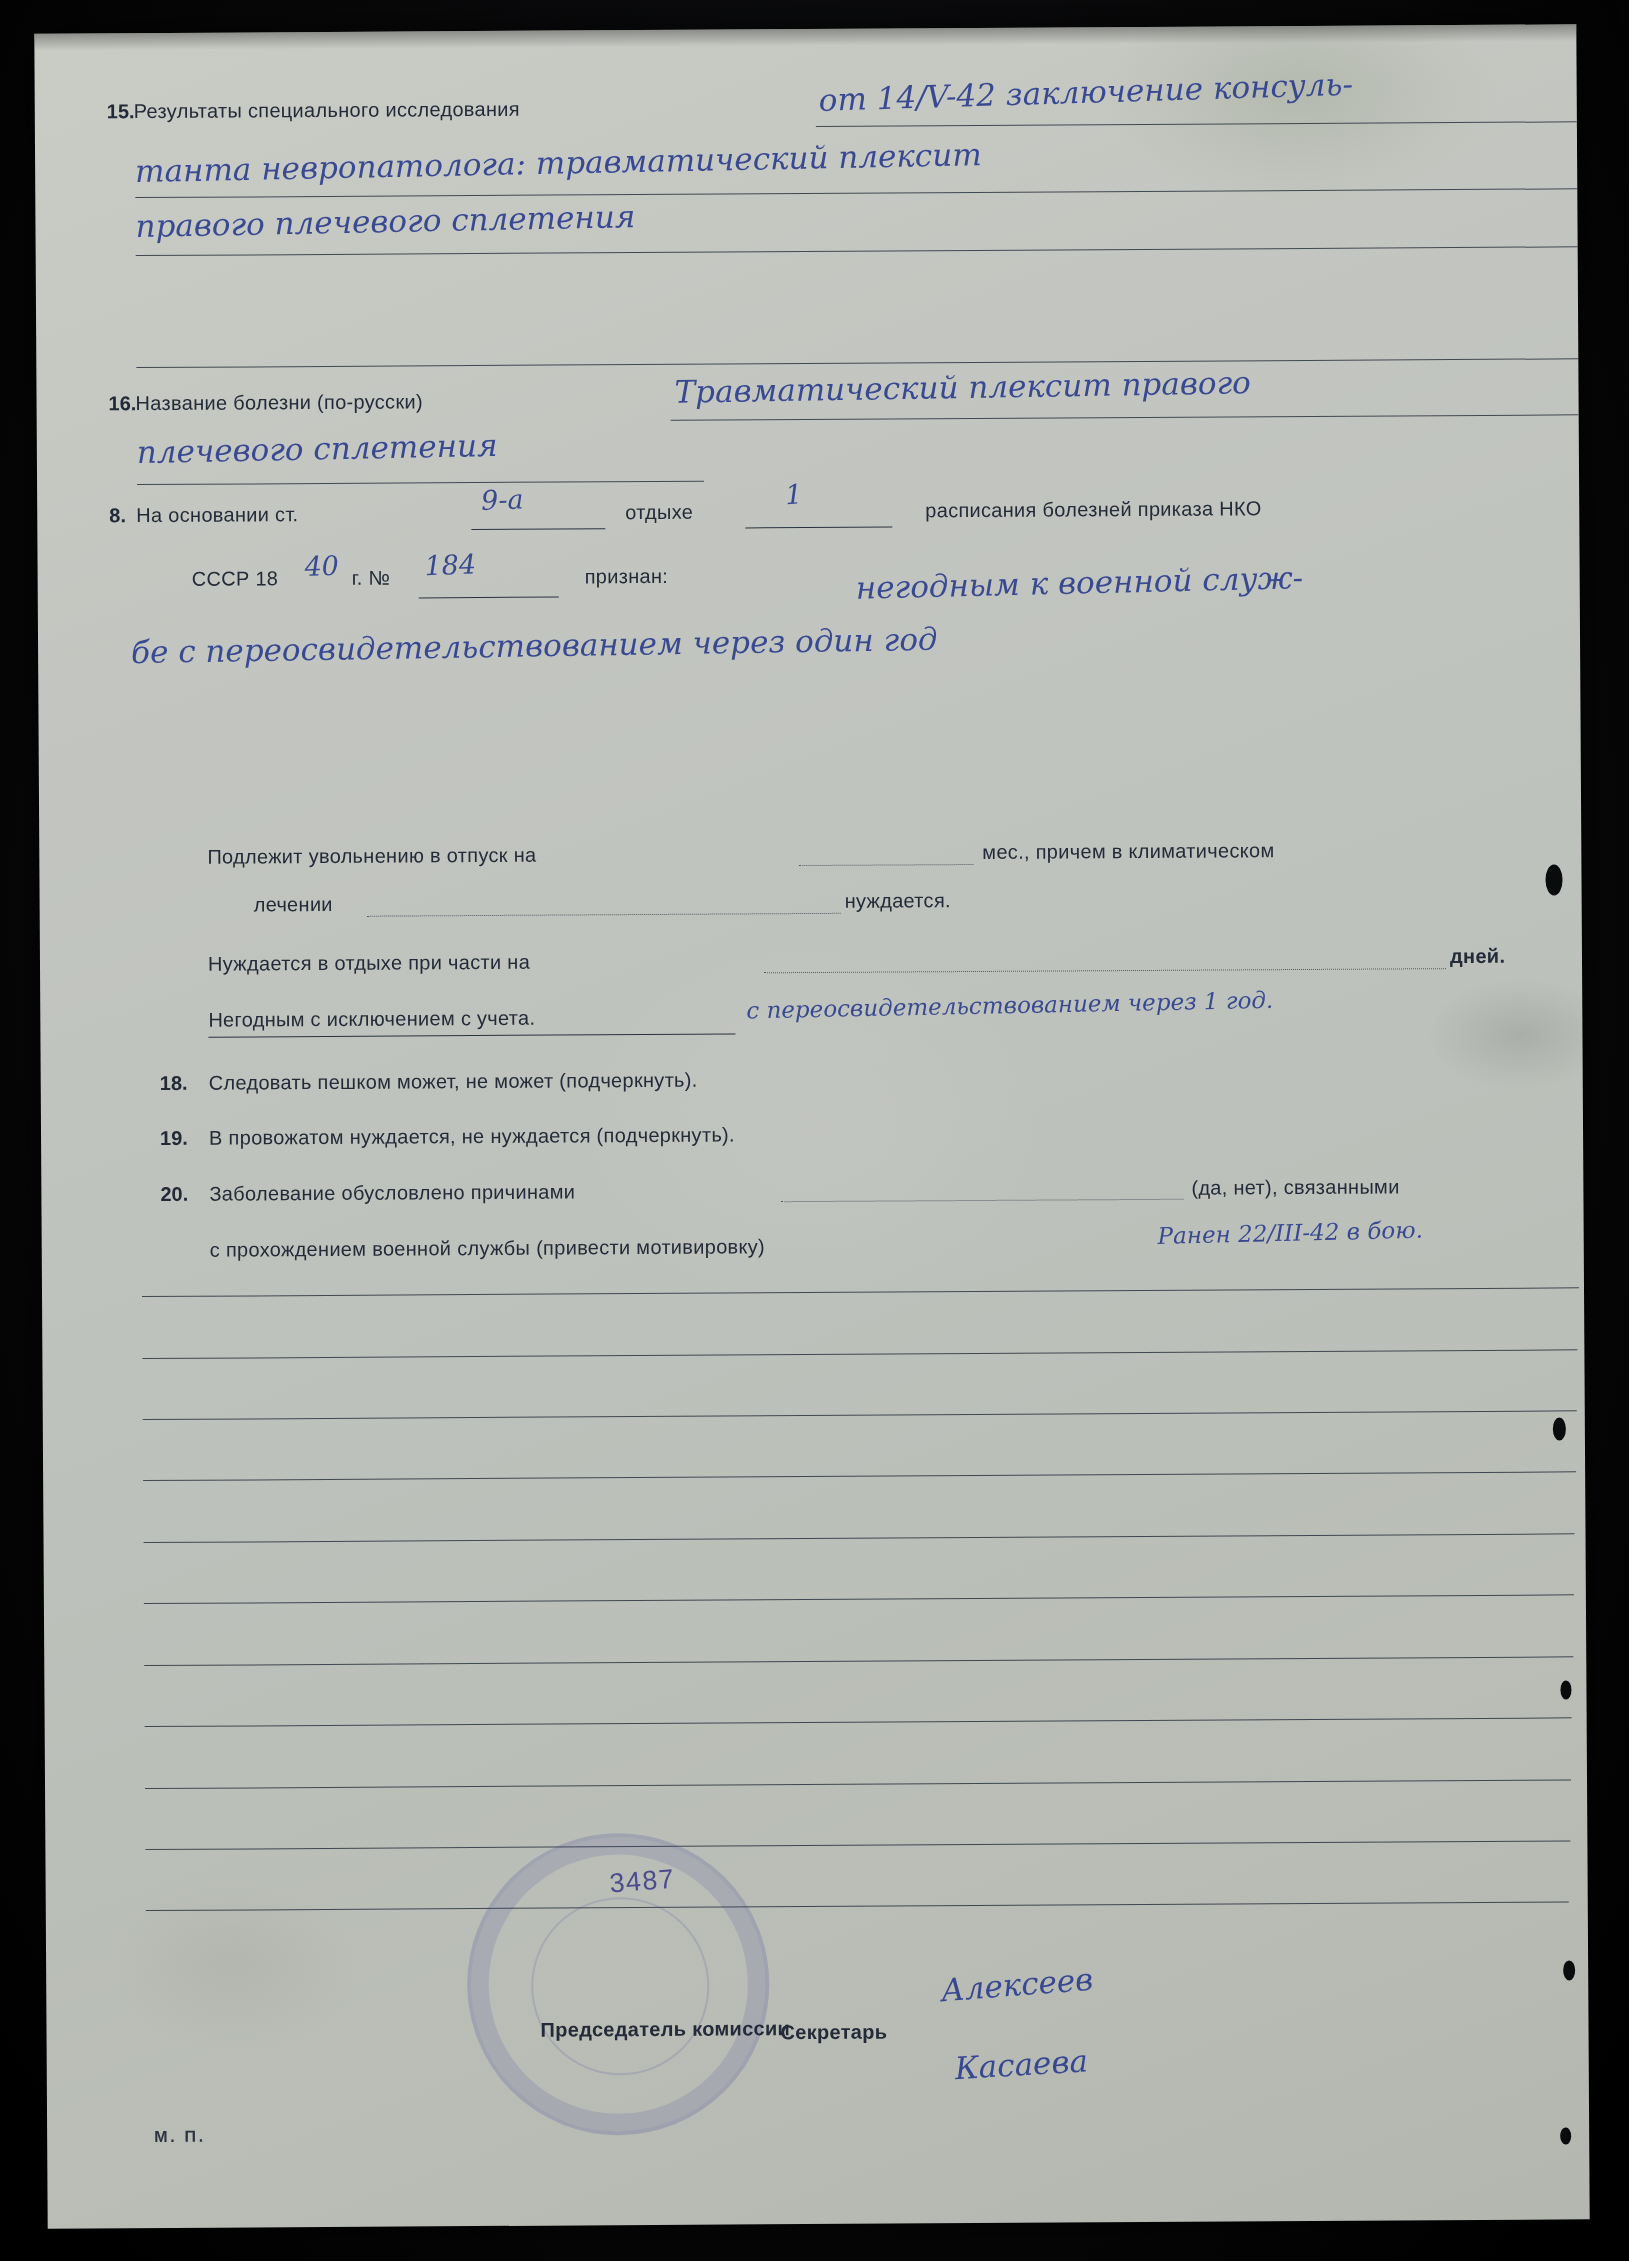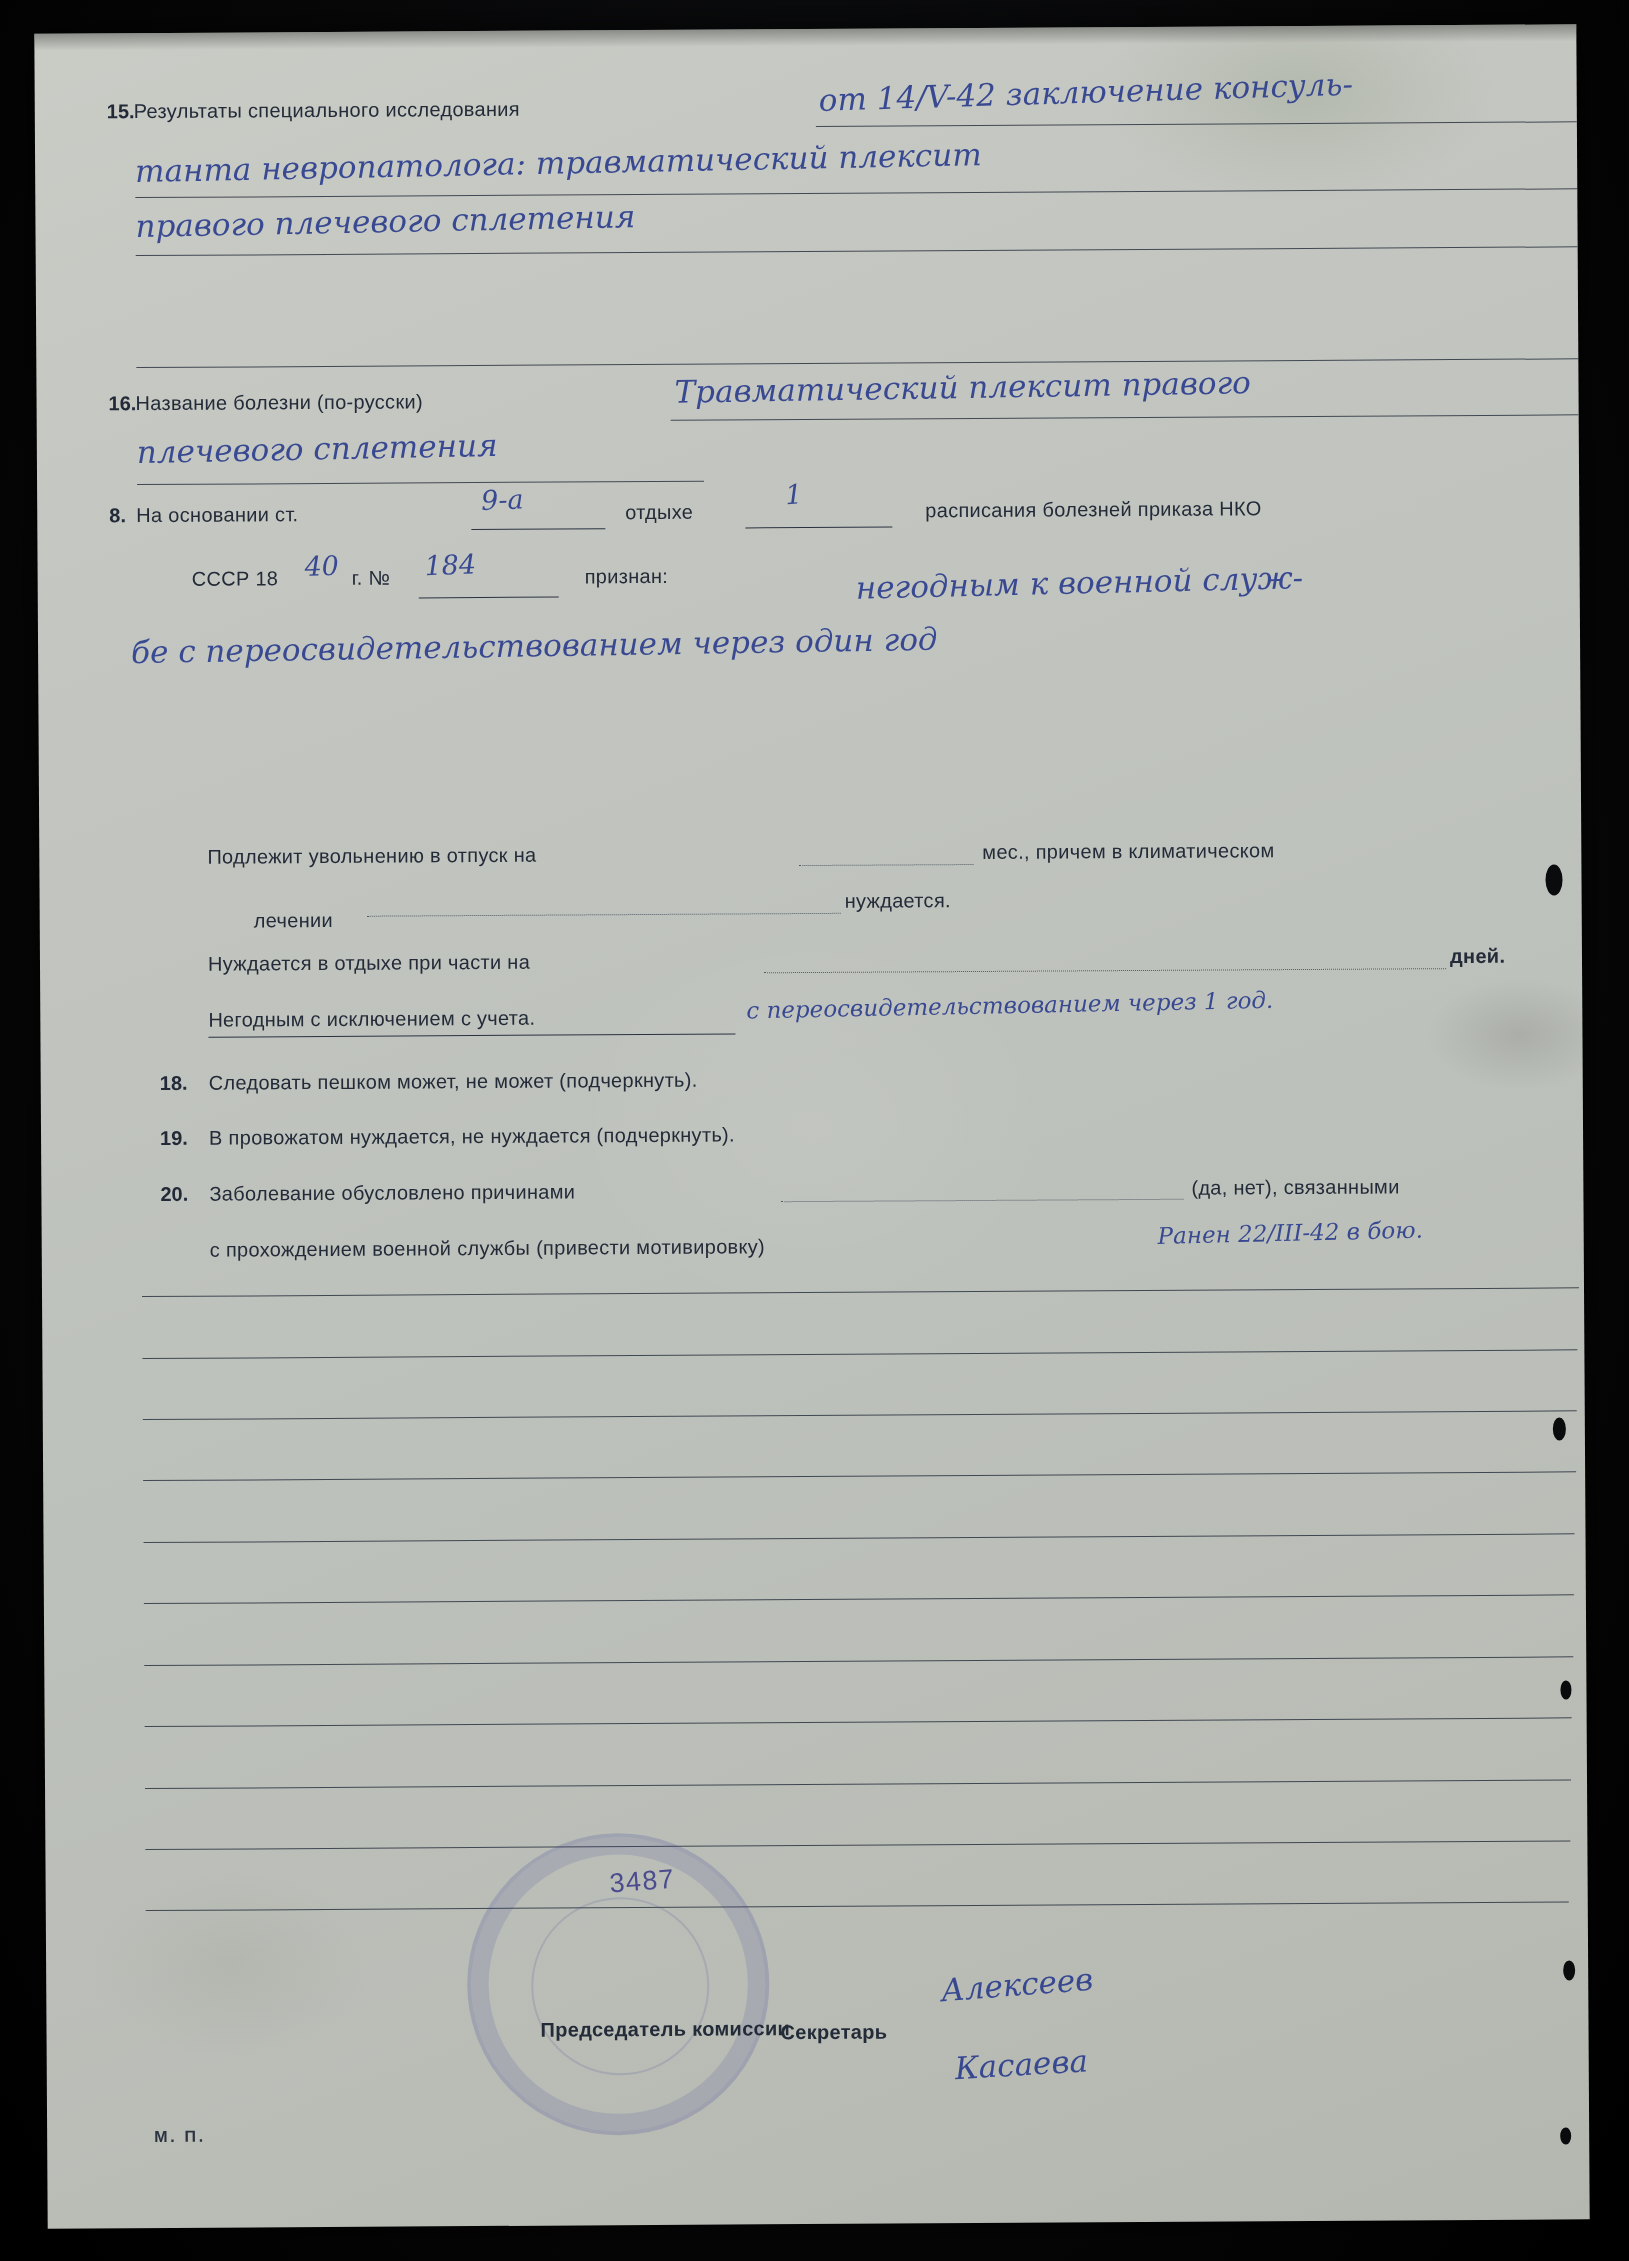--- a/index.html
+++ b/index.html
@@ -219,21 +219,21 @@
     <div class="underline-short" style="left:381px; top:566px; width:140px;"></div>
     <div class="printed" style="left:547px; top:535px;">признан:</div>
 
     <div class="hand big" style="left:818px; top:541px; transform: rotate(-1deg);">негодным к военной служ-</div>
     <div class="hand big" style="left:93px; top:601px; transform: rotate(-0.6deg);">бе с переосвидетельствованием через один год</div>
 
     <div class="printed" style="left:168px; top:813px;">Подлежит   увольнению   в   отпуск   на</div>
     <div class="dotline" style="left:760px; top:836px; width:174px;"></div>
     <div class="printed" style="left:943px; top:813px;">мес.,   причем   в   климатическом</div>
 
-    <div class="printed" style="left:214px; top:861px;margin-top:16px;">лечении</div>
+    <div class="printed" style="left:214px; top:861px;">лечении</div>
     <div class="dotline" style="left:327px; top:884px; width:474px;"></div>
     <div class="printed" style="left:805px; top:861px;">нуждается.</div>
 
     <div class="printed" style="left:168px; top:920px;">Нуждается в отдыхе при части на</div>
     <div class="dotline" style="left:724px; top:943px; width:682px;"></div>
     <div class="printed b" style="left:1410px; top:920px;">дней.</div>
 
     <div class="printed" style="left:168px; top:976px;">Негодным с исключением с учета.</div>
     <div class="underline-short" style="left:168px; top:1004px; width:527px;"></div>
     <div class="hand sm" style="left:706px; top:968px; transform: rotate(-0.8deg);">с переосвидетельствованием через 1 год.</div>

